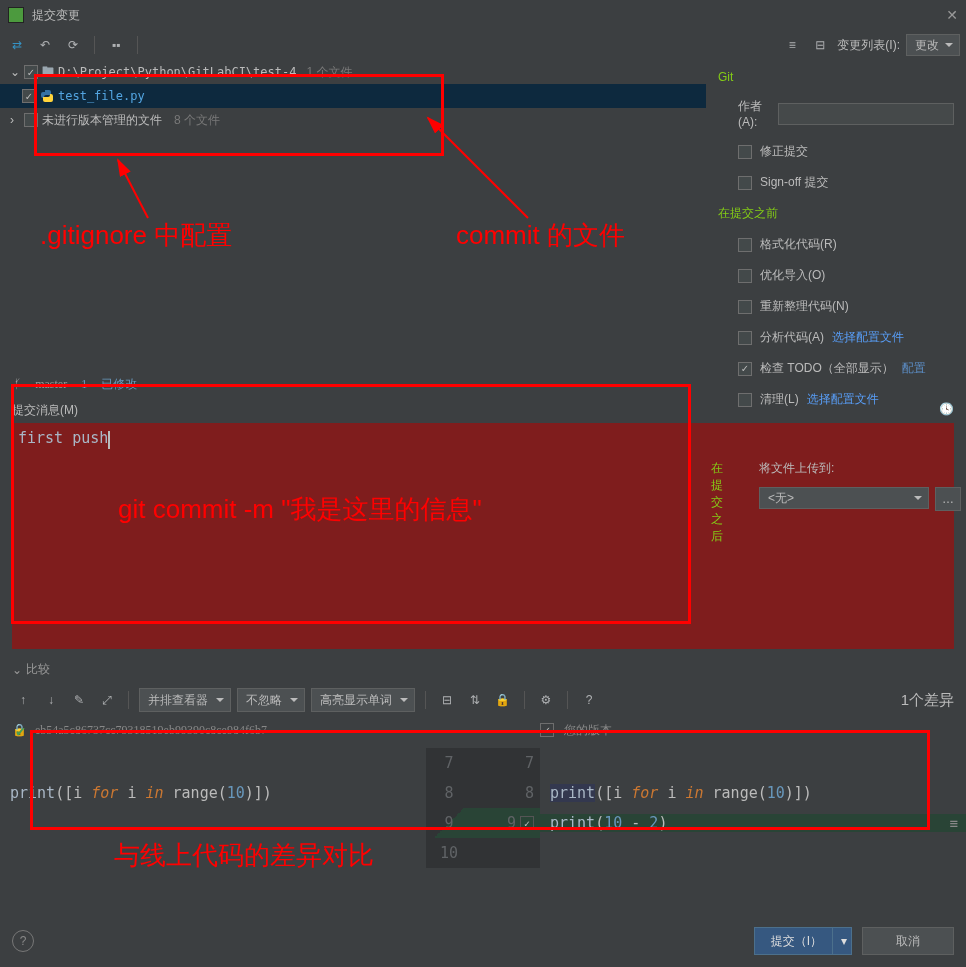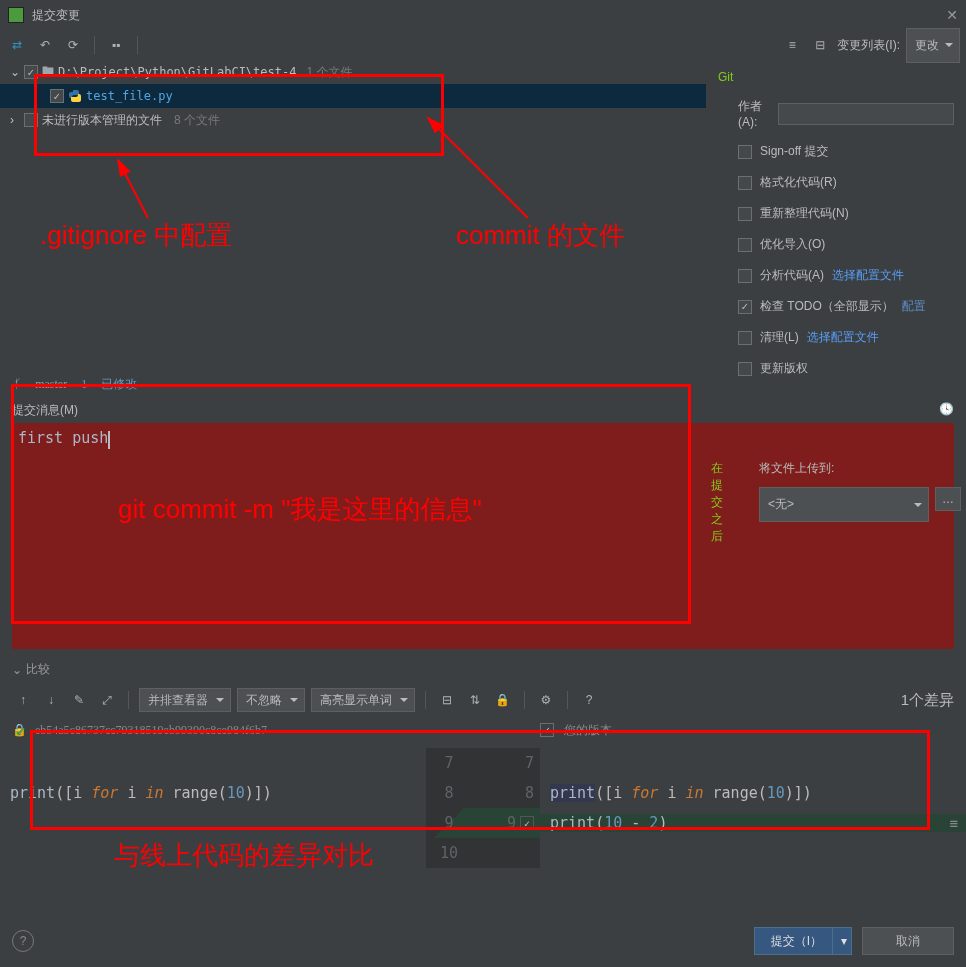--- a/index.html
+++ b/index.html
@@ -33,21 +33,21 @@
 }
 .toolbar-btn {
   width: 22px; height: 22px;
   display: flex; align-items: center; justify-content: center;
   color: #AFB1B3; cursor: pointer;
 }
 .separator-v { width: 1px; height: 18px; background: #555; margin: 0 4px; }
 .changelist-label { color: #BBBBBB; }
 .dropdown {
   background: #4C5052; border: 1px solid #5E6060;
-  height: 35px; display: flex; align-items: center;
+  height: 22px; display: flex; align-items: center;
   padding: 0 20px 0 8px;
   position: relative;
 }
 .dropdown::after {
   content: ""; position: absolute; right: 6px; top: 50%;
   border: 4px solid transparent; border-top-color: #BBBBBB;
   transform: translateY(-25%);
 }
 .main-split { display: flex; height: 310px; }
 .file-tree {
@@ -191,21 +191,21 @@
 
 <div class="main-split">
   <div class="file-tree">
     <div class="tree-row">
       <span class="chevron">⌄</span>
       <span class="checkbox checked"></span>
       <span class="folder-icon">🖿</span>
       <span class="path-text">D:\Project\Python\GitLabCI\test-4</span>
       <span class="count-muted" style="margin-left:6px">1 个文件</span>
     </div>
-    <div class="tree-row selected" style="padding-left:50px">
+    <div class="tree-row selected" style="padding-left:22px">
       <span class="checkbox checked"></span>
       <span class="py-icon">
         <svg width="14" height="14" viewBox="0 0 14 14">
             <path d="M5 1h4a2 2 0 0 1 2 2v3H6a2 2 0 0 0-2 2v1H3a2 2 0 0 1-2-2V5a2 2 0 0 1 2-2h2V1z" fill="#3572A5"></path>
             <path d="M9 13H5a2 2 0 0 1-2-2V8h5a2 2 0 0 0 2-2V5h1a2 2 0 0 1 2 2v4a2 2 0 0 1-2 2H9v0z" fill="#FFD43B"></path>
           </svg>
       </span>
       <span class="filename">test_file.py</span>
     </div>
     <div class="tree-row">
@@ -217,34 +217,39 @@
   </div>
 
   <div class="right-panel">
     <span class="rp-section-title">Git</span>
     <div class="rp-row" style="padding-left:20px; gap:6px;">
       <span>作者(A):</span>
       <input class="textinput" style="">
     </div>
     <div class="rp-row">
         <span class="checkbox"></span>
+        <span>修正提交</span>
+      </div>
+    <div class="rp-row">
+        <span class="checkbox"></span>
         <span>Sign-off 提交</span>
       </div>
 
+    <span class="rp-section-title">在提交之前</span>
     <div class="rp-row">
         <span class="checkbox"></span>
         <span>格式化代码(R)</span>
       </div>
     <div class="rp-row">
         <span class="checkbox"></span>
+        <span>优化导入(O)</span>
+      </div>
+    <div class="rp-row">
+        <span class="checkbox"></span>
         <span>重新整理代码(N)</span>
-      </div>
-    <div class="rp-row">
-        <span class="checkbox"></span>
-        <span>优化导入(O)</span>
       </div>
     <div class="rp-row">
         <span class="checkbox"></span>
         <span>分析代码(A)</span>
         <span class="link">选择配置文件</span>
       </div>
     <div class="rp-row">
         <span class="checkbox checked"></span>
         <span>检查 TODO（全部显示）</span>
         <span class="link em">配置</span>

